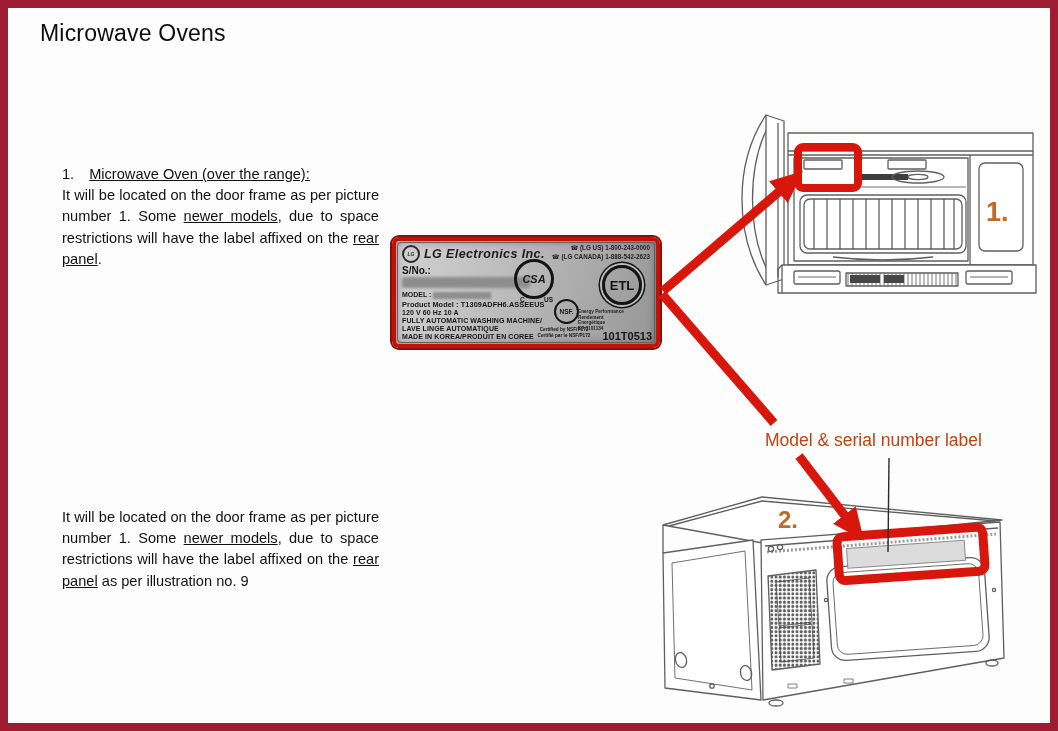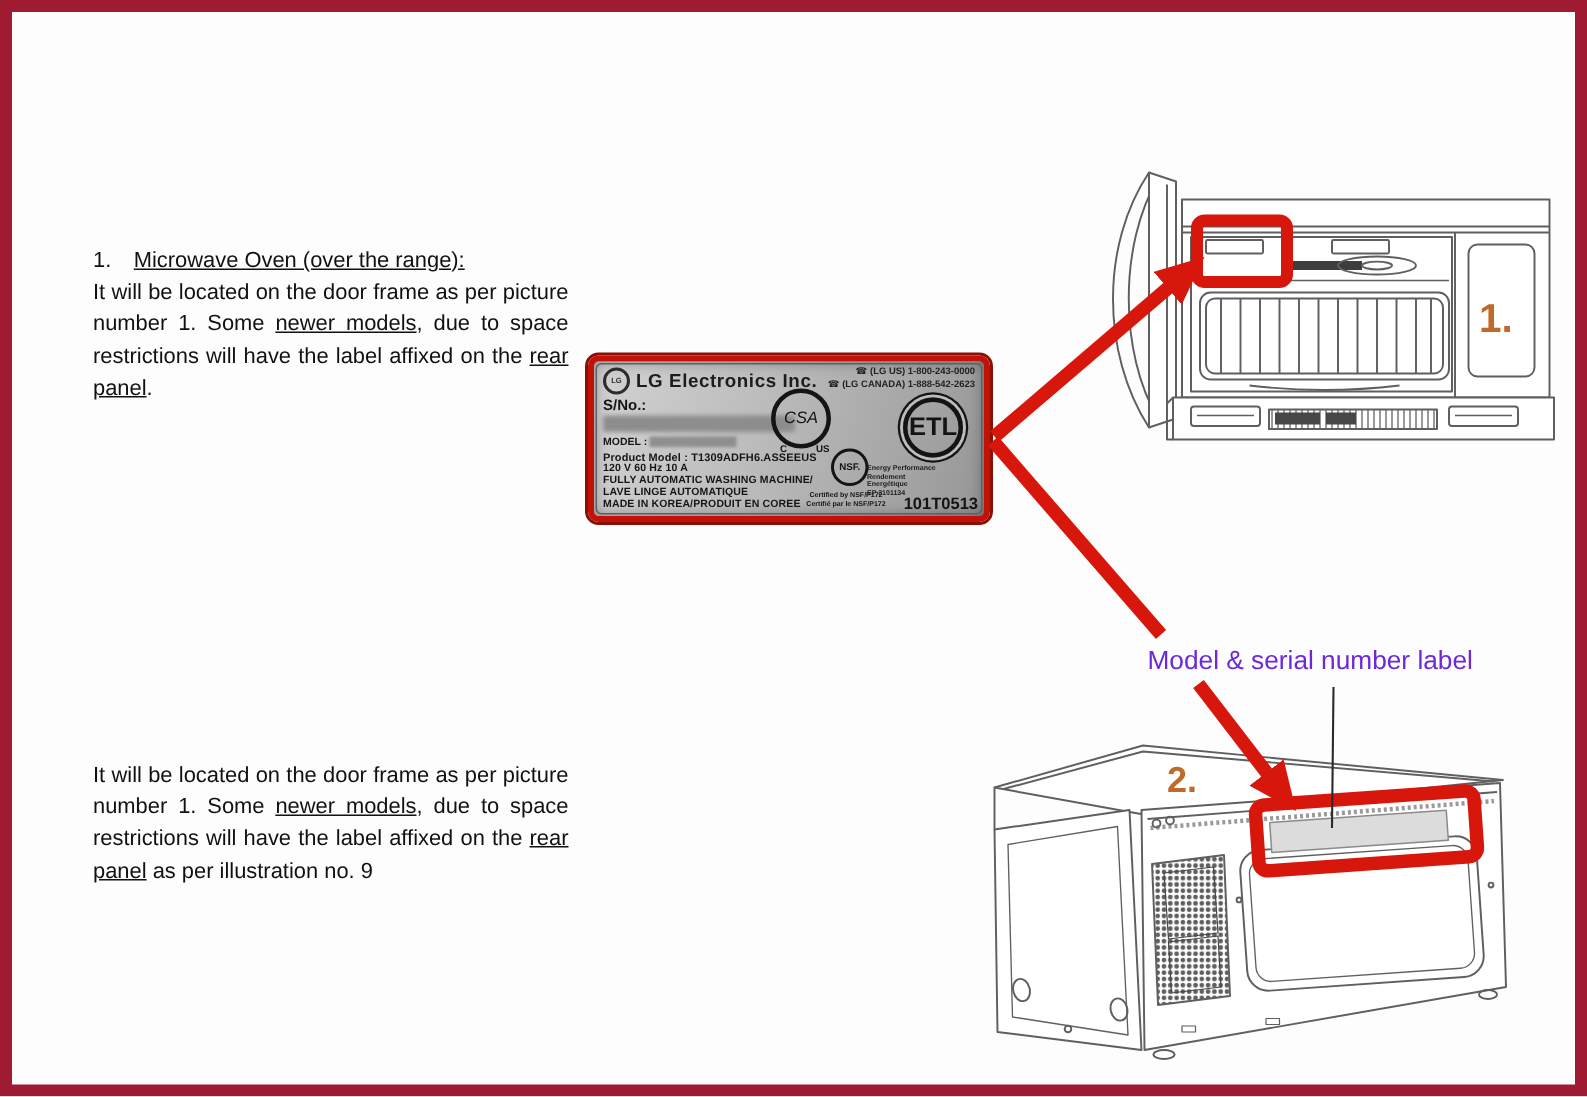--- a/index.html
+++ b/index.html
@@ -5,64 +5,65 @@
   html,body{margin:0;padding:0;background:#e9e9e9;}
   .page{position:relative;width:1058px;height:731px;background:#fdfdfd;overflow:hidden;
         font-family:"Liberation Sans","DejaVu Sans",sans-serif;color:#151515;}
   .frame{position:absolute;inset:0;border:8px solid #9e1b32;pointer-events:none;z-index:60;}
   .title{position:absolute;left:40px;top:20px;font-size:23px;color:#0d0d0d;letter-spacing:.2px;}
   .para{position:absolute;left:62px;width:317px;font-size:14.6px;line-height:21.2px;
         text-align:justify;color:#111;margin-top:40px;}
   .para .headline{display:block;}
   .para .num{display:inline-block;margin-right:15px;}
   .u{text-decoration:underline;}
-  .callout{position:absolute;left:765px;top:430px;font-size:17.5px;color:#6d28d9;white-space:nowrap;}
+  .callout{position:absolute;left:765px;top:430px;font-size:17.5px;color:#c2410c;white-space:nowrap;}
 
   
   .plabel{position:absolute;left:392px;top:237px;width:268px;height:111px;box-sizing:border-box;
           border:4px solid #c21208;border-radius:7px;
           background:linear-gradient(105deg,#d2d2d2 0%,#bdbdbd 40%,#a5a5a5 78%,#969696 100%);
           box-shadow:0 0 0 2px #8c0f06, inset 0 0 10px rgba(0,0,0,.38);z-index:10;}
   .plabel::after{content:'';position:absolute;inset:1px;border:1px solid #606060;border-radius:4px;pointer-events:none;}
   .plabel *{position:absolute;margin:0;}
-  .lgrow{left:6px;top:4px;display:flex;align-items:center;gap:4px;position:absolute;}
+  .lgrow{left:6px;top:4px;display:flex;align-items:center;gap:4px;position:absolute;font-style:italic;}
   .lglogo{position:static;width:14px;height:14px;border:2px solid #2c2c2c;border-radius:50%;
           font-size:5px;font-weight:bold;display:flex;align-items:center;justify-content:center;color:#2c2c2c;}
   .brand{position:static;font-size:12.5px;font-weight:bold;color:#1c1c1c;letter-spacing:.4px;}
   .phones{right:6px;top:3px;text-align:right;font-size:6.3px;font-weight:bold;line-height:8.5px;color:#222;}
   .sno{left:6px;top:24px;font-size:10px;font-weight:bold;}
   .blurbar{left:6px;top:36px;width:128px;height:11px;background:#8d8d8d;border-radius:2px;filter:blur(1.4px);}
   .modelrow{left:6px;top:50px;font-size:7px;font-weight:bold;white-space:nowrap;}
   .modelblur{display:inline-block;position:static;width:58px;height:7px;background:#8f8f8f;filter:blur(1px);vertical-align:middle;}
   .lfine{left:6px;font-size:7px;font-weight:bold;white-space:nowrap;letter-spacing:.1px;}
   .pcode{top:59px;font-size:7.3px;}
   .rating{top:68px;}
   .d1{top:76px;} .d2{top:84px;} .org{top:92px;}
   .csa{left:118px;top:18px;width:34px;height:34px;border:3px solid #141414;border-radius:50%;
-       display:flex;align-items:center;justify-content:center;font-weight:normal;font-style:italic;font-size:11px;color:#141414;}
+       display:flex;align-items:center;justify-content:center;font-weight:bold;font-style:italic;font-size:11px;color:#141414;}
   .csac{left:124px;top:55px;font-size:6.5px;font-weight:bold;}
   .csaus{left:148px;top:55px;font-size:6.5px;font-weight:bold;}
   .nsf{left:158px;top:58px;width:21px;height:21px;border:2.5px solid #141414;border-radius:50%;
        display:flex;align-items:center;justify-content:center;font-weight:bold;font-size:6.5px;color:#141414;}
   .nsflines{left:126px;top:86px;width:84px;text-align:center;font-size:4.7px;font-weight:bold;line-height:5.6px;}
   .etl{left:206px;top:24px;width:34px;height:34px;border:3px solid #141414;border-radius:50%;
-       display:flex;align-items:center;justify-content:center;font-weight:bold;font-size:17px;color:#141414;
+       display:flex;align-items:center;justify-content:center;font-weight:bold;font-size:13px;color:#141414;
        box-shadow:0 0 0 2px #bdbdbd, 0 0 0 3.5px #141414;}
   .energy{left:182px;top:68px;font-size:4.7px;font-weight:bold;line-height:5.6px;color:#1d1d1d;white-space:nowrap;}
   .lot{right:4px;bottom:2px;font-size:11px;font-weight:bold;color:#141414;}
 
   svg text.fig{font-family:"Liberation Sans",sans-serif;font-weight:bold;fill:#bf6a28;}
   .drawing{position:absolute;z-index:5;}
   .overlay{position:absolute;left:0;top:0;z-index:40;pointer-events:none;}
 </style>
 </head>
 <body>
 
 <div class="page">
 
+  <div class="title">Microwave Ovens</div>
 
   <div class="para" style="top:124px;">
     <span class="headline"><span class="num">1.</span><span class="u">Microwave Oven (over the range):</span></span><span>It will be located on the door frame as per picture number 1. Some </span><span class="u">newer models</span><span>, due to space restrictions will have the label affixed on the </span><span class="u">rear panel</span><span>.</span>
   </div>
 
   <div class="para" style="top:467px;">
     <span>It will be located on the door frame as per picture number 1. Some </span><span class="u">newer models</span><span>, due to space restrictions will have the label affixed on the </span><span class="u">rear panel</span><span> as per illustration no. 9</span>
   </div>
 
   <div class="plabel">

